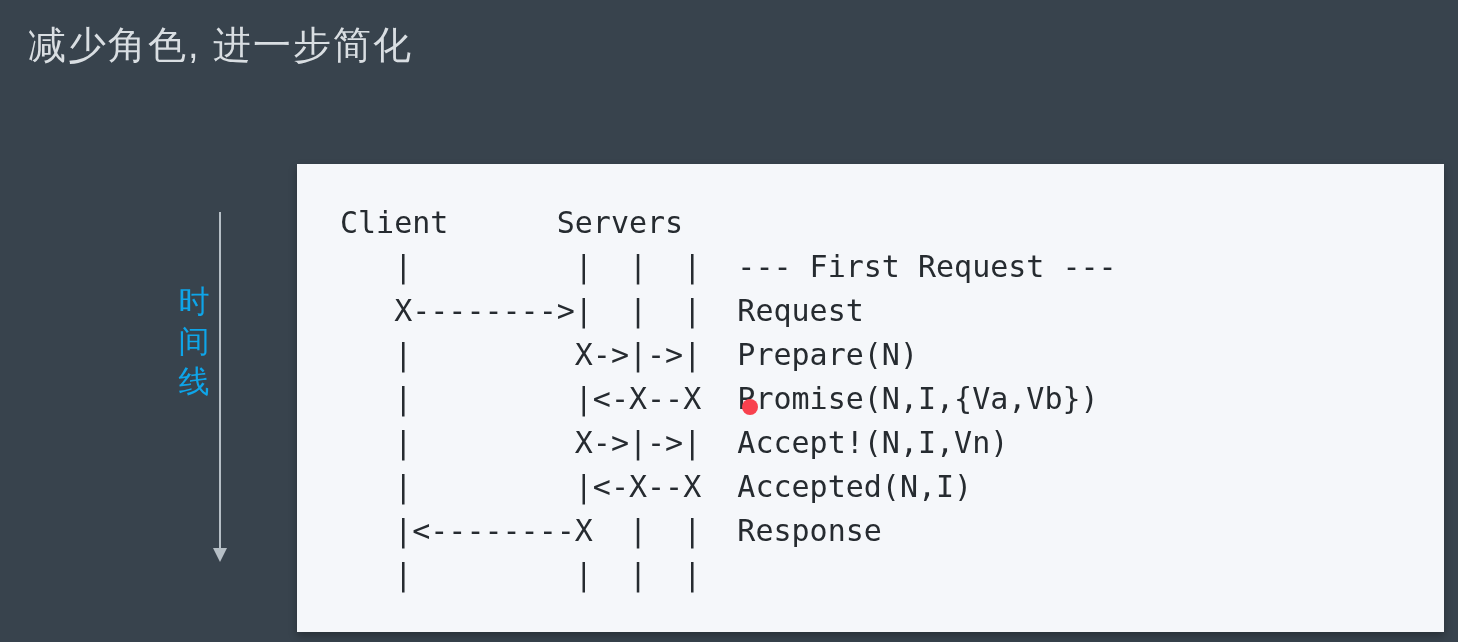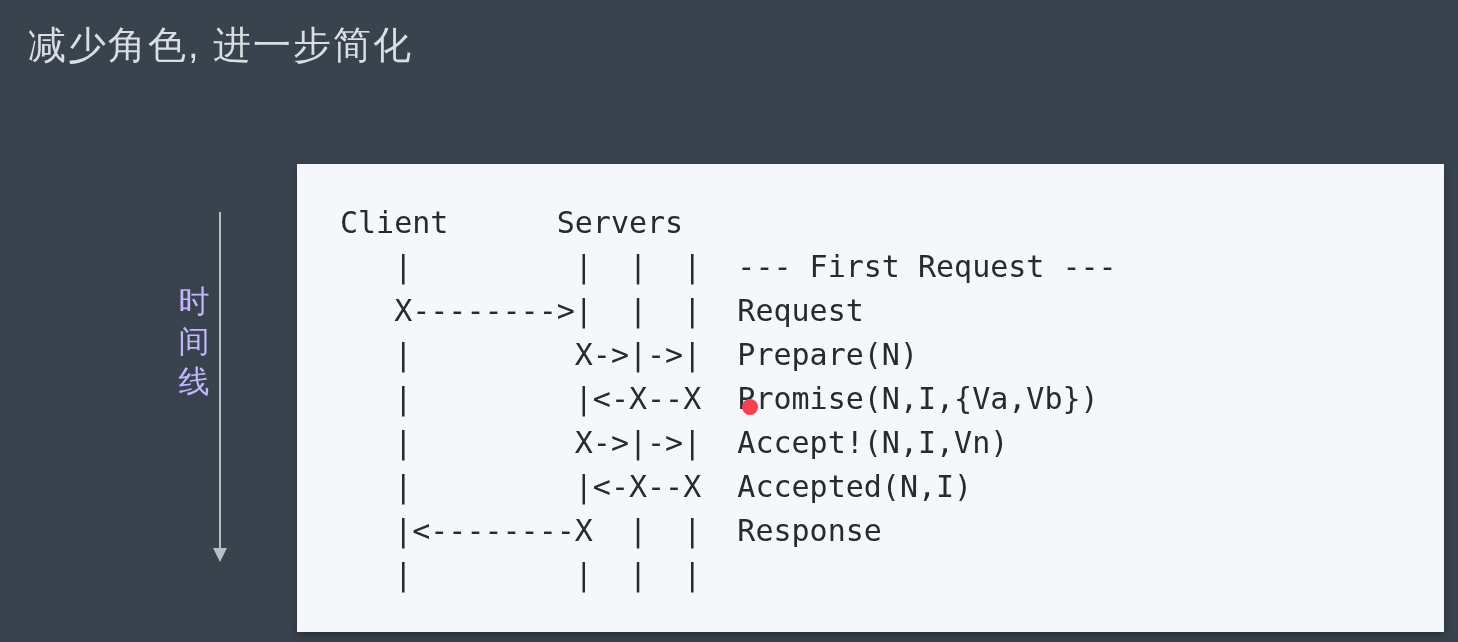--- a/index.html
+++ b/index.html
@@ -24,21 +24,21 @@
     font-weight: 400;
     white-space: nowrap;
   }
   .timeline-label {
     position: absolute;
     left: 176px;
     top: 282px;
     width: 36px;
     font-size: 31px;
     line-height: 40px;
-    color: #c4b5fd;
+    color: #0ea5e9;
     word-break: break-all;
     text-align: center;
   }
   .timeline-arrow {
     position: absolute;
     left: 212px;
     top: 212px;
     width: 16px;
     height: 352px;
   }

